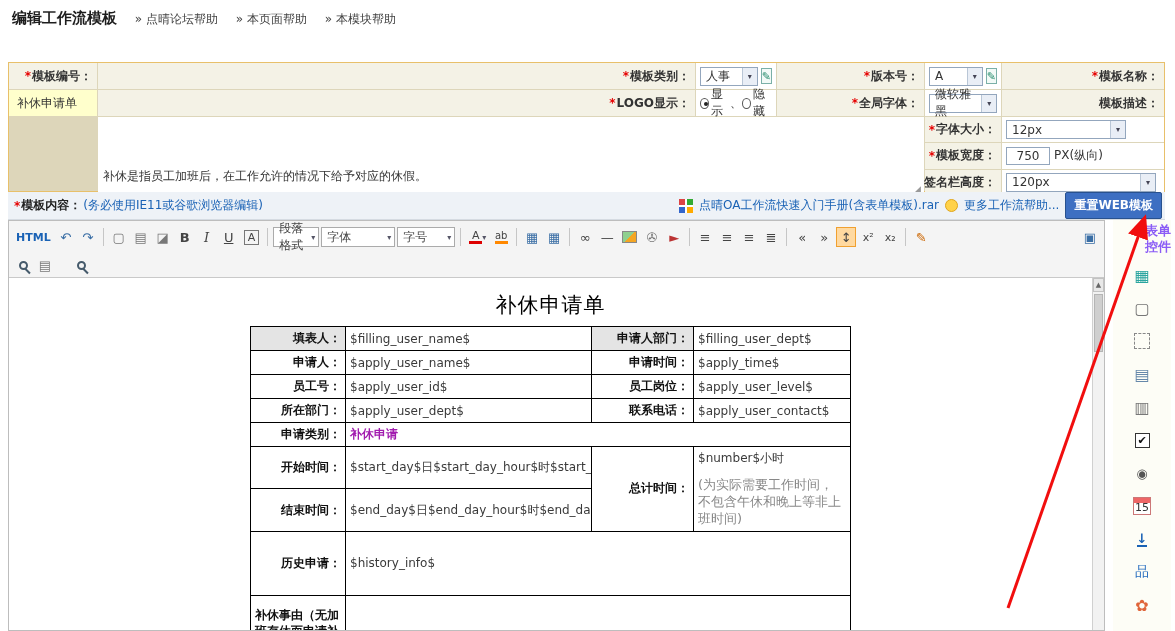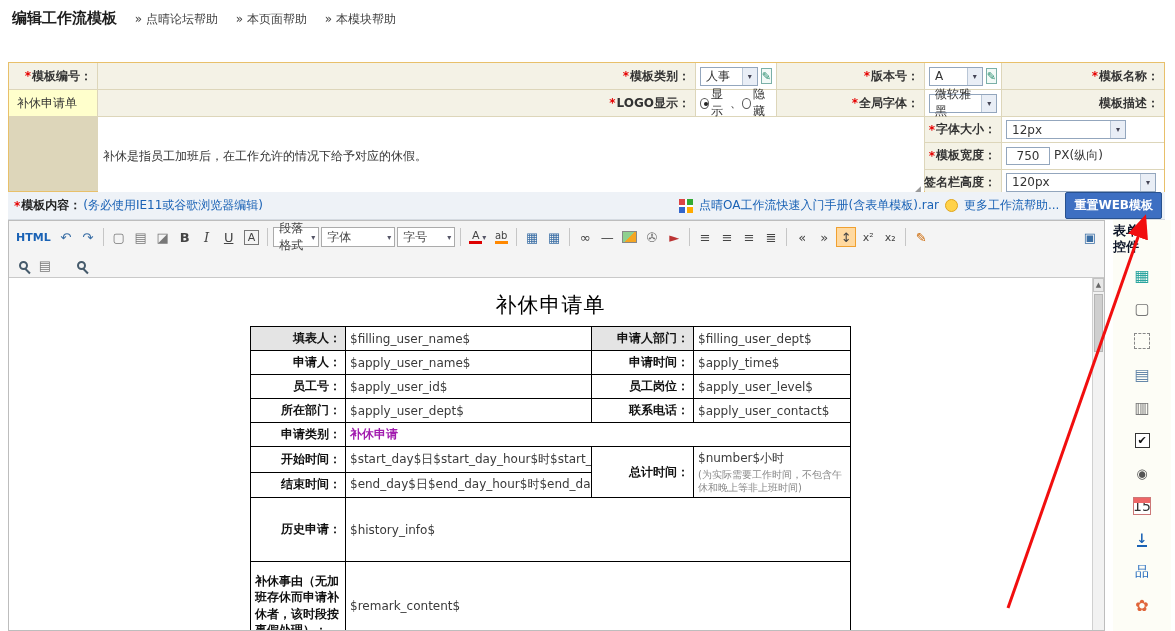--- a/index.html
+++ b/index.html
@@ -26,22 +26,22 @@
   .sel { display:flex; align-items:center; justify-content:space-between; border:1px solid #93a6bd;
     background:#fff; height:19px; padding-left:5px; }
   .sel .arr { width:15px; height:17px; background:#e9eef6; border-left:1px solid #b9c6d6;
     display:flex; align-items:center; justify-content:center; font-size:8px; color:#445; }
   .edit-ic { width:16px; height:16px; margin-left:3px; border:1px solid #7ab0a8; color:#2a8f6f;
     font-size:11px; display:flex; align-items:center; justify-content:center; background:#f2faf7; }
   .rad { display:inline-block; width:11px; height:11px; border:1px solid #555; border-radius:50%;
     margin-right:2px; vertical-align:-2px; position:relative; background:#fff; }
   .rad.on::after { content:""; position:absolute; left:3px; top:3px; width:4px; height:4px;
     border-radius:50%; background:#222; }
-  #desc-cell { grid-column:2 / span 3; position:relative; background:#fff; padding:3px 5px;
-    align-items:center; line-height:1.4; }
+  #desc-cell { grid-column:2 / span 3; position:relative; background:#fff; padding:10px 5px;
+    align-items:flex-end; line-height:1.4; }
   .resize-corner { position:absolute; right:1px; bottom:1px; width:9px; height:9px; color:#999;
     font-size:9px; line-height:9px; }
   #right-stack { grid-column:5 / span 2; display:grid; grid-template-rows:1fr 1fr 1fr; gap:1px; background:#ddd6ba; }
   .rrow { display:grid; grid-template-columns:76px 1fr; gap:1px; background:#ddd6ba; }
   .winput { display:inline-flex; align-items:center; justify-content:center; width:44px; height:18px;
     border:1px solid #93a6bd; margin-right:4px; background:#fff; }
 
   
   #content-bar { position:absolute; left:8px; top:192px; width:1157px; height:28px;
     display:flex; align-items:center; justify-content:space-between; background:#eef2f7;
@@ -85,40 +85,40 @@
   .spacer { flex:1; }
 
   #editor-content { position:absolute; left:0; top:57px; right:12px; bottom:0; background:#fff; overflow:hidden; }
   .doc-title { font-size:21px; color:#000; text-align:center; margin-top:13px; letter-spacing:1px; }
   .doc-table { border-collapse:collapse; margin:7px auto 0 auto; width:600px; table-layout:fixed; font-size:12px; }
   .doc-table td { border:1px solid #000; padding:3px 4px; overflow:hidden; vertical-align:middle; color:#3a3a3a; }
   .doc-table td.lbl { font-weight:bold; text-align:right; color:#111; white-space:nowrap; }
   .doc-table td.gray { background:#e4e4e4; }
   .doc-table td.val { white-space:nowrap; }
   .doc-table td.redval { color:#a21caf; font-weight:bold; }
-  .doc-table .note { color:#888; font-size:10px; line-height:1.3; margin-top:1px; }
+  .doc-table .note { color:#888; font-size:13px; line-height:1.3; margin-top:10px; }
   .doc-table td.wrap-lbl { white-space:normal; text-align:left; line-height:1.35; vertical-align:middle; }
 
   
   #scrollbar { position:absolute; top:57px; right:0; width:12px; bottom:0; background:#f2f2f2; border-left:1px solid #d0d0d0; }
   .sb-up { height:14px; background:#e8e8e8; border:1px solid #c2c2c2; display:flex; align-items:center;
     justify-content:center; font-size:7px; color:#666; }
   .sb-thumb { position:absolute; top:16px; left:1px; width:9px; height:58px; background:#cfcfcf; border:1px solid #b5b5b5; }
 
   
   #side-panel { position:absolute; left:1113px; top:220px; width:58px; bottom:0; background:#fdfdf6; }
-  .sp-title { text-align:left; font-weight:bold; font-size:13px; color:#0f172a; line-height:1.2; margin-top:3px;font-family:Liberation Serif, serif; }
+  .sp-title { text-align:right; font-weight:bold; font-size:13px; color:#8b5cf6; line-height:1.2; margin-top:3px;font-family:Liberation Serif, serif; }
   .sp-icons { display:flex; flex-direction:column; align-items:center; gap:11px; margin-top:10px; }
   .sp-ic { width:22px; height:22px; display:flex; align-items:center; justify-content:center; font-size:16px; }
   .teal { color:#2aa5a0; } .grayc { color:#777; } .bluec { color:#2a6fc0; }
   .dashed-box { width:16px; height:16px; border:1px dashed #888; }
   .chk-box { width:15px; height:15px; border:1px solid #333; display:flex; align-items:center;
     justify-content:center; font-size:11px; color:#111; background:#fff; }
   .date-ic { width:18px; height:18px; border:1px solid #c77; background:#fff; position:relative;
-    display:flex; align-items:flex-end; justify-content:center; font-size:14px; color:#333; }
+    display:flex; align-items:flex-end; justify-content:center; font-size:11px; color:#333; }
   .date-ic::before { content:""; position:absolute; top:0; left:0; right:0; height:5px; background:#e66; }
   .up-ic { color:#1a62b5; font-weight:bold; border-bottom:2px solid #1a62b5; line-height:13px; font-size:13px; }
   .flower { color:#e0653a; }
 
   #annotation-arrow { position:absolute; left:0; top:0; pointer-events:none; z-index:50; }
 </style>
 </head>
 <body>
 
 <div id="header" data-interactable="false">

